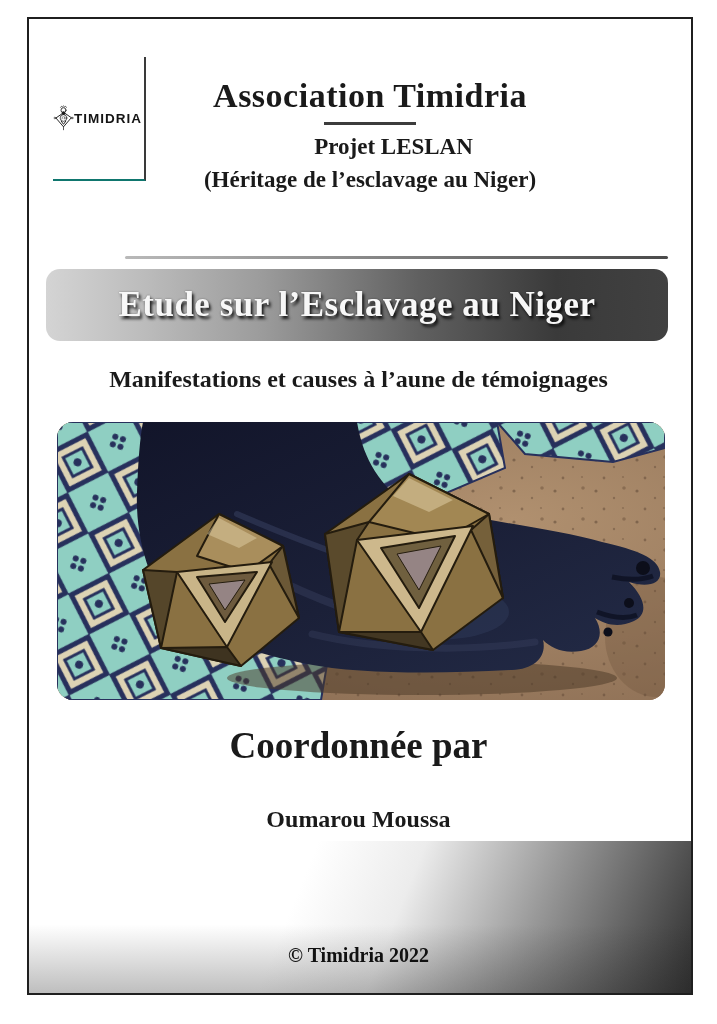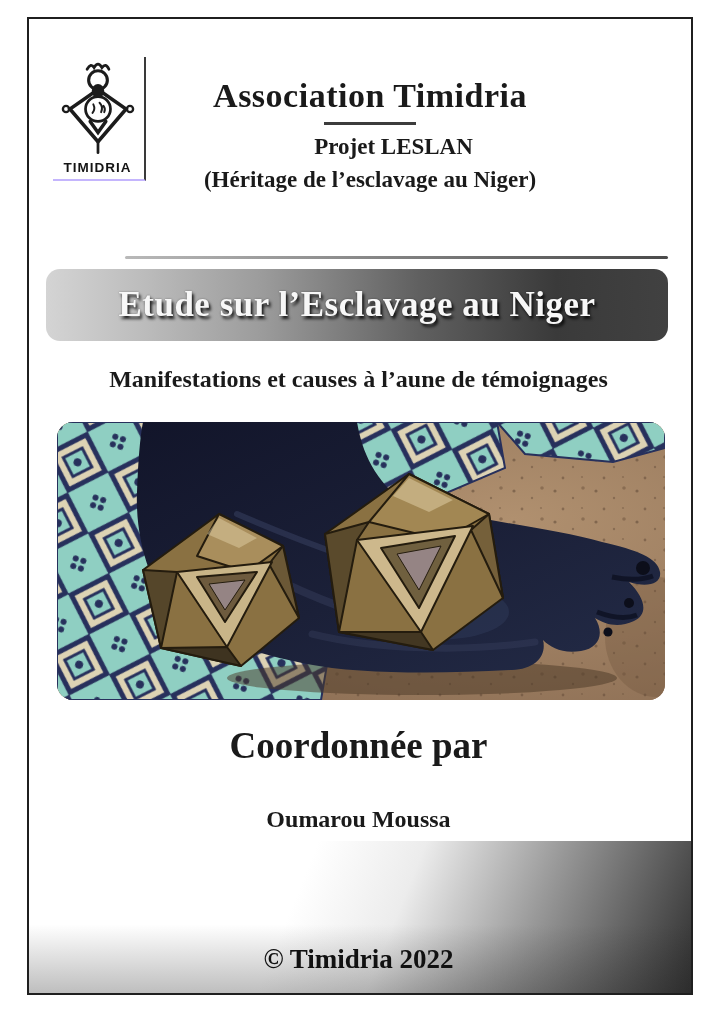--- a/index.html
+++ b/index.html
@@ -15,22 +15,22 @@
   
   .footer-gradient{
     position:absolute;left:29px;top:841px;width:662px;height:152px;
     background-image:
       linear-gradient(to bottom, rgba(40,40,40,0) 55%, rgba(40,40,40,0.30) 100%),
       linear-gradient(112deg, #ffffff 40%, #ececec 55%, #9a9a9a 74%, #2e2e2e 100%);
   }
   
   .logo-box{
     position:absolute;left:53px;top:57px;width:93px;height:124px;
-    border-right:2px solid #3a3a3a;border-bottom:2px solid #c4b5fd;
-    display:flex;flex-direction:column;align-items:center;justify-content:flex-start;
+    border-right:2px solid #3a3a3a;border-bottom:2px solid #0f766e;
+    display:flex;flex-direction:row;align-items:center;justify-content:flex-start;
     padding:2px 2px 2px 0;box-sizing:border-box;
   }
   .logo-box svg{display:block;}
   .logo-text{
     font-family:"Liberation Sans", sans-serif;font-weight:bold;font-size:13.5px;
     letter-spacing:1px;color:#141414;margin-top:1px;
   }
   .header-block{
     position:absolute;left:100px;top:78px;width:540px;text-align:center;
   }
@@ -65,21 +65,21 @@
   .credits-heading{
     position:absolute;left:0;top:724px;width:717px;text-align:center;
     font-size:37px;font-weight:bold;
   }
   .credits-author{
     position:absolute;left:0;top:806px;width:717px;text-align:center;
     font-size:24px;font-weight:bold;
   }
   .copyright{
     position:absolute;left:0;top:944px;width:717px;text-align:center;
-    font-size:27px;font-weight:bold;color:#111111;
+    font-size:20px;font-weight:bold;color:#111111;
   }
 </style>
 </head>
 <body>
 
 <div class="page">
   <div class="border-box"></div>
 
   <div class="footer-gradient"></div>
 

